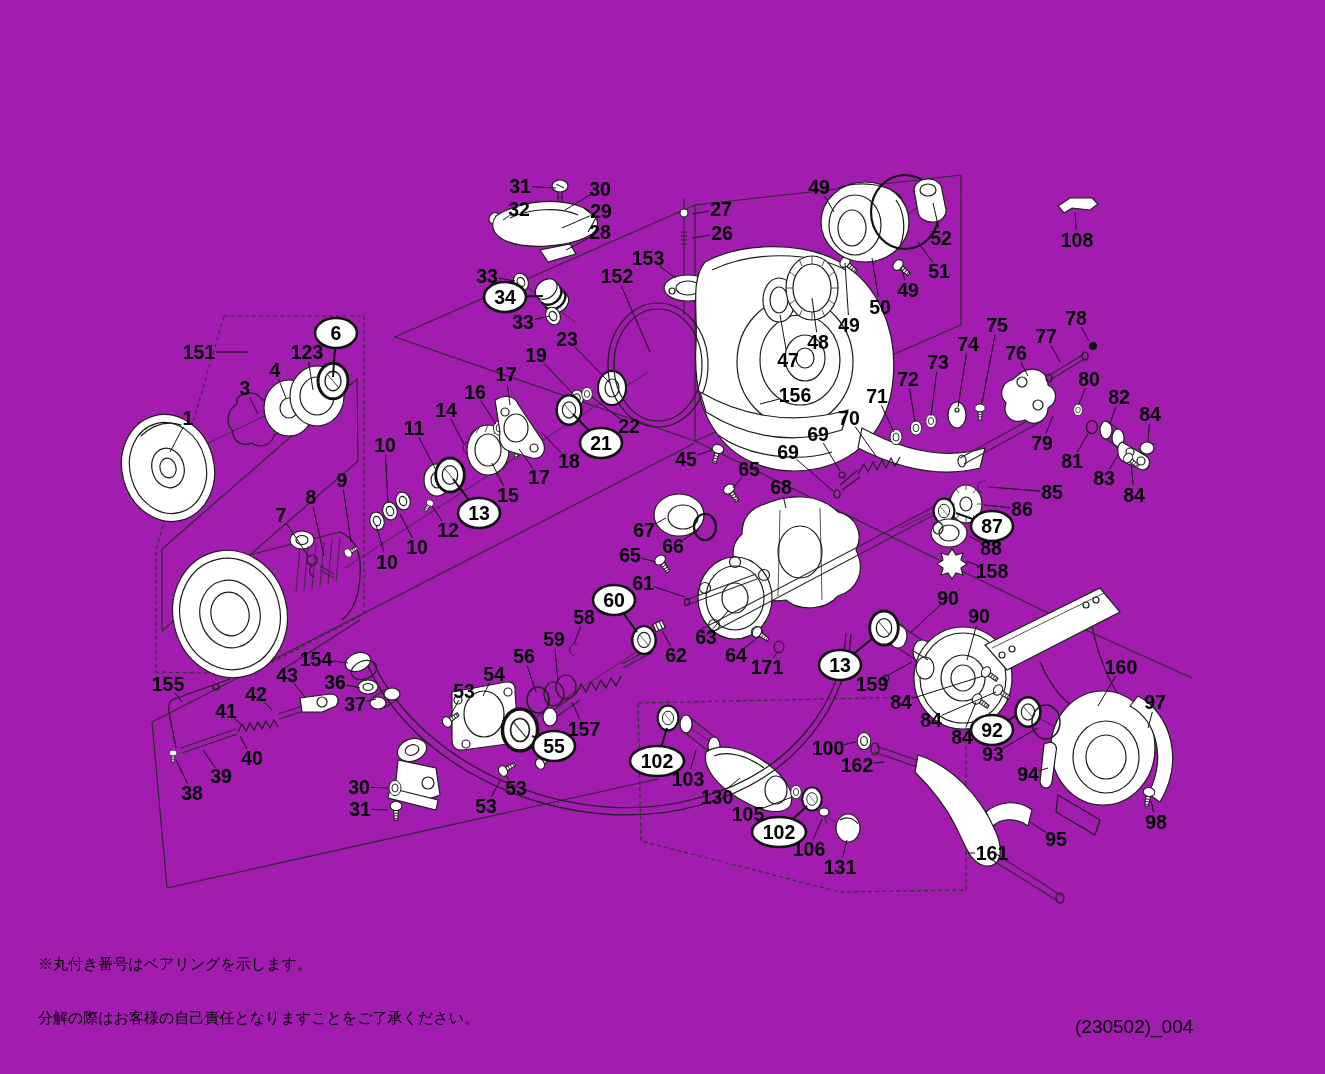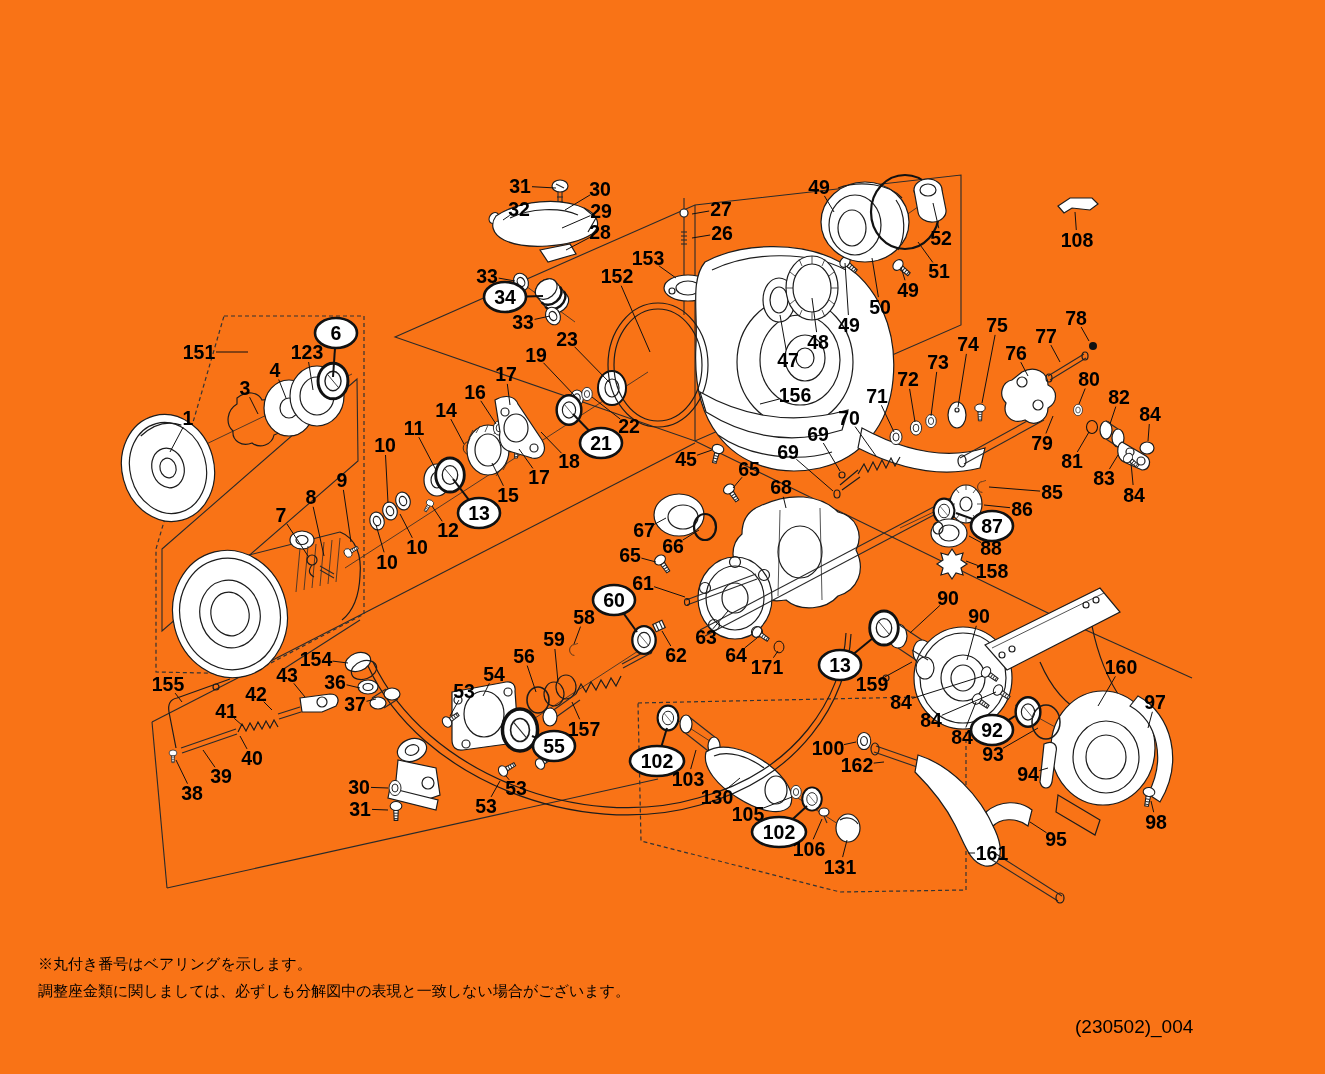--- a/index.html
+++ b/index.html
@@ -1,16 +1,16 @@
 <!DOCTYPE html>
 <html><head>
 <meta charset="utf-8">
 <style>
   html,body{margin:0;padding:0;background:#fff;}
-  #page{position:relative;width:1325px;height:1074px;background:#f97316;overflow:hidden;
+  #page{position:relative;width:1325px;height:1074px;background:#a21caf;overflow:hidden;
         font-family:"Liberation Sans", sans-serif;text-decoration:underline;}
   #diagram-svg{position:absolute;left:0;top:0;}
   .note-line{position:absolute;left:38px;font-size:15px;color:#000;white-space:nowrap;}
   #doc-code{position:absolute;left:1075px;top:1016px;font-size:19px;color:#000;}
   svg *{vector-effect:none;}
   .ln{stroke:#2a2a2a;stroke-width:1.1;fill:none;}
   .lnt{stroke:#2a2a2a;stroke-width:0.8;fill:none;}
   .pt{stroke:#1c1c1c;stroke-width:1.2;fill:#fff;}
   .ptn{stroke:#1c1c1c;stroke-width:1.2;fill:none;}
   .thk{stroke:#111;stroke-width:2.6;fill:#fff;}
@@ -964,15 +964,15 @@
           <text x="809" y="856" text-anchor="middle" font-family="&quot;Liberation Sans&quot;, sans-serif" font-size="19.5" font-weight="700" fill="#000000">106</text>
         </g>
         <g>
           <line x1="842.6" y1="857.1" x2="847" y2="840" stroke="#111" stroke-width="1"></line>
           <text x="840" y="874" text-anchor="middle" font-family="&quot;Liberation Sans&quot;, sans-serif" font-size="19.5" font-weight="700" fill="#000000">131</text>
         </g>
       </g>
 </svg>
 
 <div class="note-line" style="top:955px">※丸付き番号はベアリングを示します。</div>
-<div class="note-line" style="top:982px">調整座金類に関しましては、必ずしも分解図中の表現と一致しない場合がございます。</div>
+<div class="note-line" style="top:1009px">分解の際はお客様の自己責任となりますことをご了承ください。</div>
 <div id="doc-code">(230502)_004</div>
 </div>
 
 </body></html>

